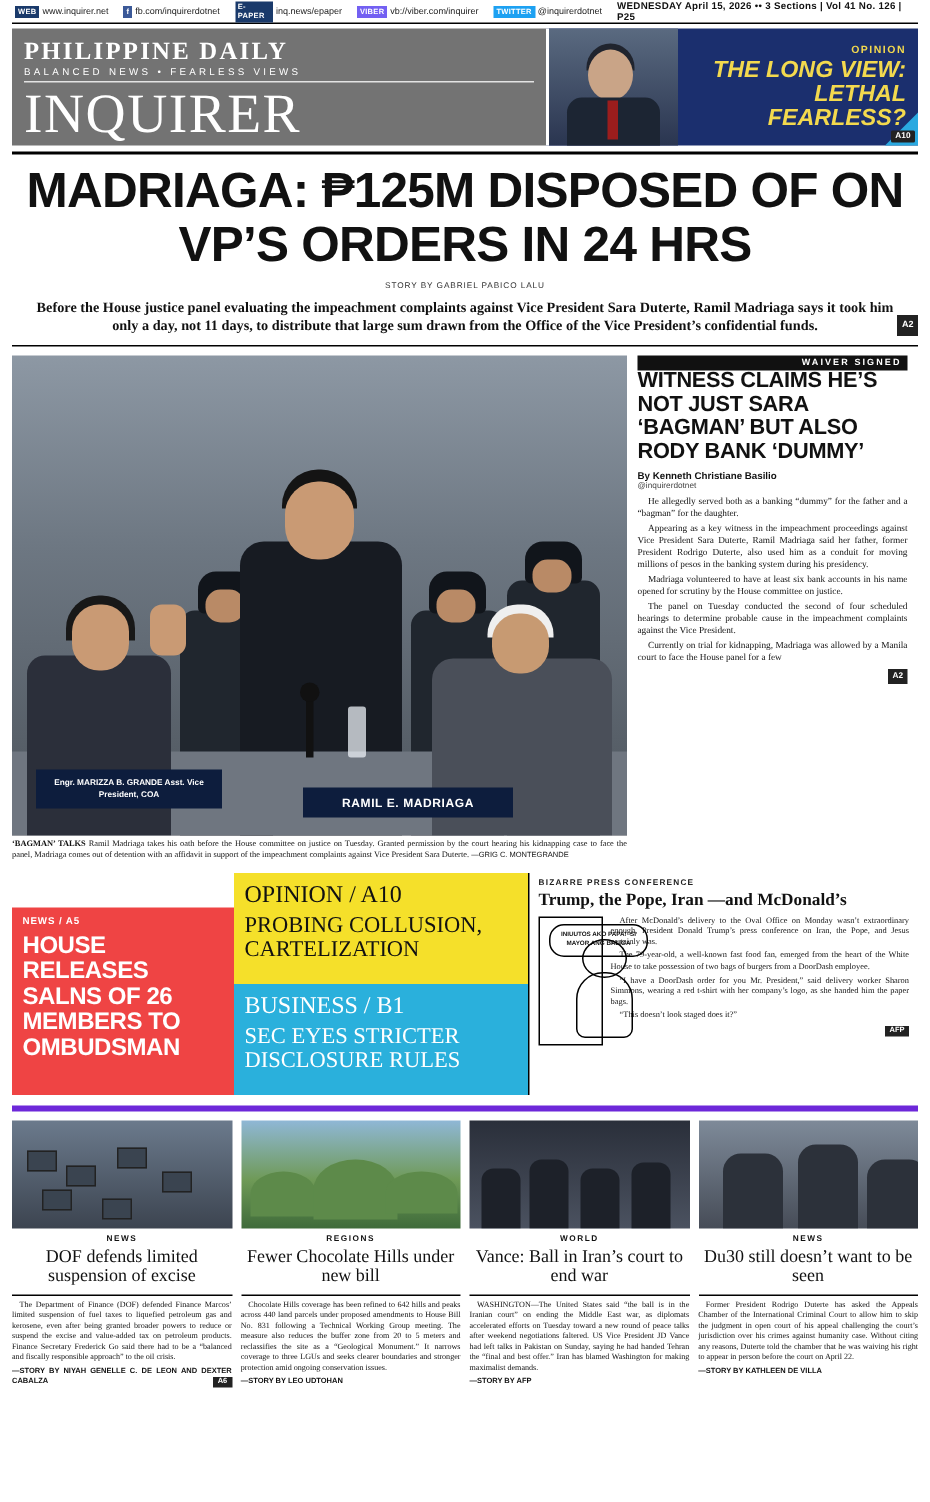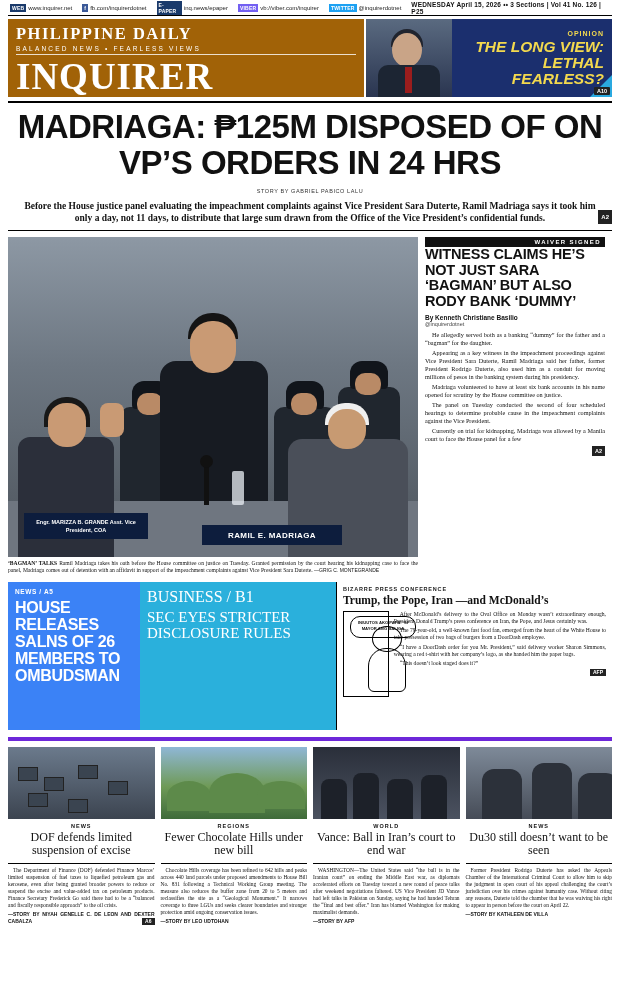--- a/index.html
+++ b/index.html
@@ -25,28 +25,28 @@
     padding:1px 2px; letter-spacing:.2px;
   }
   .tb-tag.fb { background:#3b5998; }
   .tb-tag.tw { background:#1da1f2; }
   .tb-tag.vb { background:#7360f2; }
   .tb-txt { color:#222; font-size:6px; }
   .tb-right { margin-left:auto; font-weight:bold; font-size:6.5px; letter-spacing:.2px; }
 
   
   .masthead { display:flex; height:78px; margin-top:3px; }
-  .mast-left { flex:1 1 auto; background:#a16207; color:#fff; position:relative; padding:5px 8px 0 8px; }
+  .mast-left { flex:1 1 auto; background:#737373; color:#fff; position:relative; padding:5px 8px 0 8px; }
   .mast-l1 { font-family:"Liberation Serif", serif; font-size:16.5px; font-weight:bold; letter-spacing:1.5px; }
   .mast-l2 {
     font-family:"Liberation Sans", sans-serif; font-size:6.5px; letter-spacing:2.2px;
     margin-top:1px; margin-bottom:2px;
   }
   .mast-rule { height:1px; background:#fff; opacity:.8; margin-bottom:2px; }
-  .mast-l3 { font-family:"Liberation Serif", serif; font-size:37px; font-weight:bold; letter-spacing:1px; line-height:40px; }
+  .mast-l3 { font-family:"Liberation Serif", serif; font-size:37px; font-weight:normal; letter-spacing:1px; line-height:40px; }
   .mast-right {
     width:248px; background:#1b2f6e; position:relative; display:flex; align-items:center;
     border-left:2px solid #fff;
   }
   .op-photo {
     width:86px; height:100%;
     background:linear-gradient(180deg,#5a6a80 0%,#2a3550 100%);
     position:relative; overflow:hidden;
   }
   .op-photo .head {
@@ -168,21 +168,21 @@
   
   .promos { display:flex; gap:0; margin-top:7px; height:148px; }
   .promo { padding:6px 7px; position:relative; }
   .promo .tag {
     font-family:"Liberation Sans", sans-serif; font-size:6.5px; font-weight:bold;
     letter-spacing:.6px;
   }
   .promo .ttl {
     font-family:"Liberation Sans", sans-serif; font-weight:bold; letter-spacing:-.3px;
   }
-  .p-news { width:132px; background:#3b82f6; color:#fff; }
+  .p-news { width:148px; background:#ef4444; color:#fff;margin-top:23px; }
   .p-news .ttl { font-size:16px; line-height:17px; margin-top:4px; }
   .p-mid { width:196px; display:flex; flex-direction:column; }
   .p-op { flex:1; background:#f5e02a; color:#111; padding:6px 7px; }
   .p-op .ttl { font-size:15px; line-height:16px; margin-top:3px; }
   .p-biz { flex:1; background:#2ab0dc; color:#fff; padding:6px 7px; }
   .p-biz .ttl { font-size:15px; line-height:16px; margin-top:3px; }
   .p-right { flex:1; background:#ffffff; border-left:1px solid #000; padding:4px 6px; }
   .p-right .kick {
     font-family:"Liberation Sans", sans-serif; font-size:5.5px; font-weight:bold;
     letter-spacing:.8px; color:#222;
@@ -352,20 +352,24 @@
       </div>
     </div>
   </div>
 
   <div class="promos">
     <div class="promo p-news">
       <div class="tag">NEWS / A5</div>
       <div class="ttl">HOUSE RELEASES SALNS OF 26 MEMBERS TO OMBUDSMAN</div>
     </div>
     <div class="p-mid">
+      <div class="p-op">
+        <div class="tag">OPINION / A10</div>
+        <div class="ttl">PROBING COLLUSION, CARTELIZATION</div>
+      </div>
       <div class="p-biz">
         <div class="tag">BUSINESS / B1</div>
         <div class="ttl">SEC EYES STRICTER DISCLOSURE RULES</div>
       </div>
     </div>
     <div class="p-right">
       <div class="kick">BIZARRE PRESS CONFERENCE</div>
       <div class="ttl2">Trump, the Pope, Iran —and McDonald’s</div>
       <div class="cartoon-row">
         <div class="cartoon">

